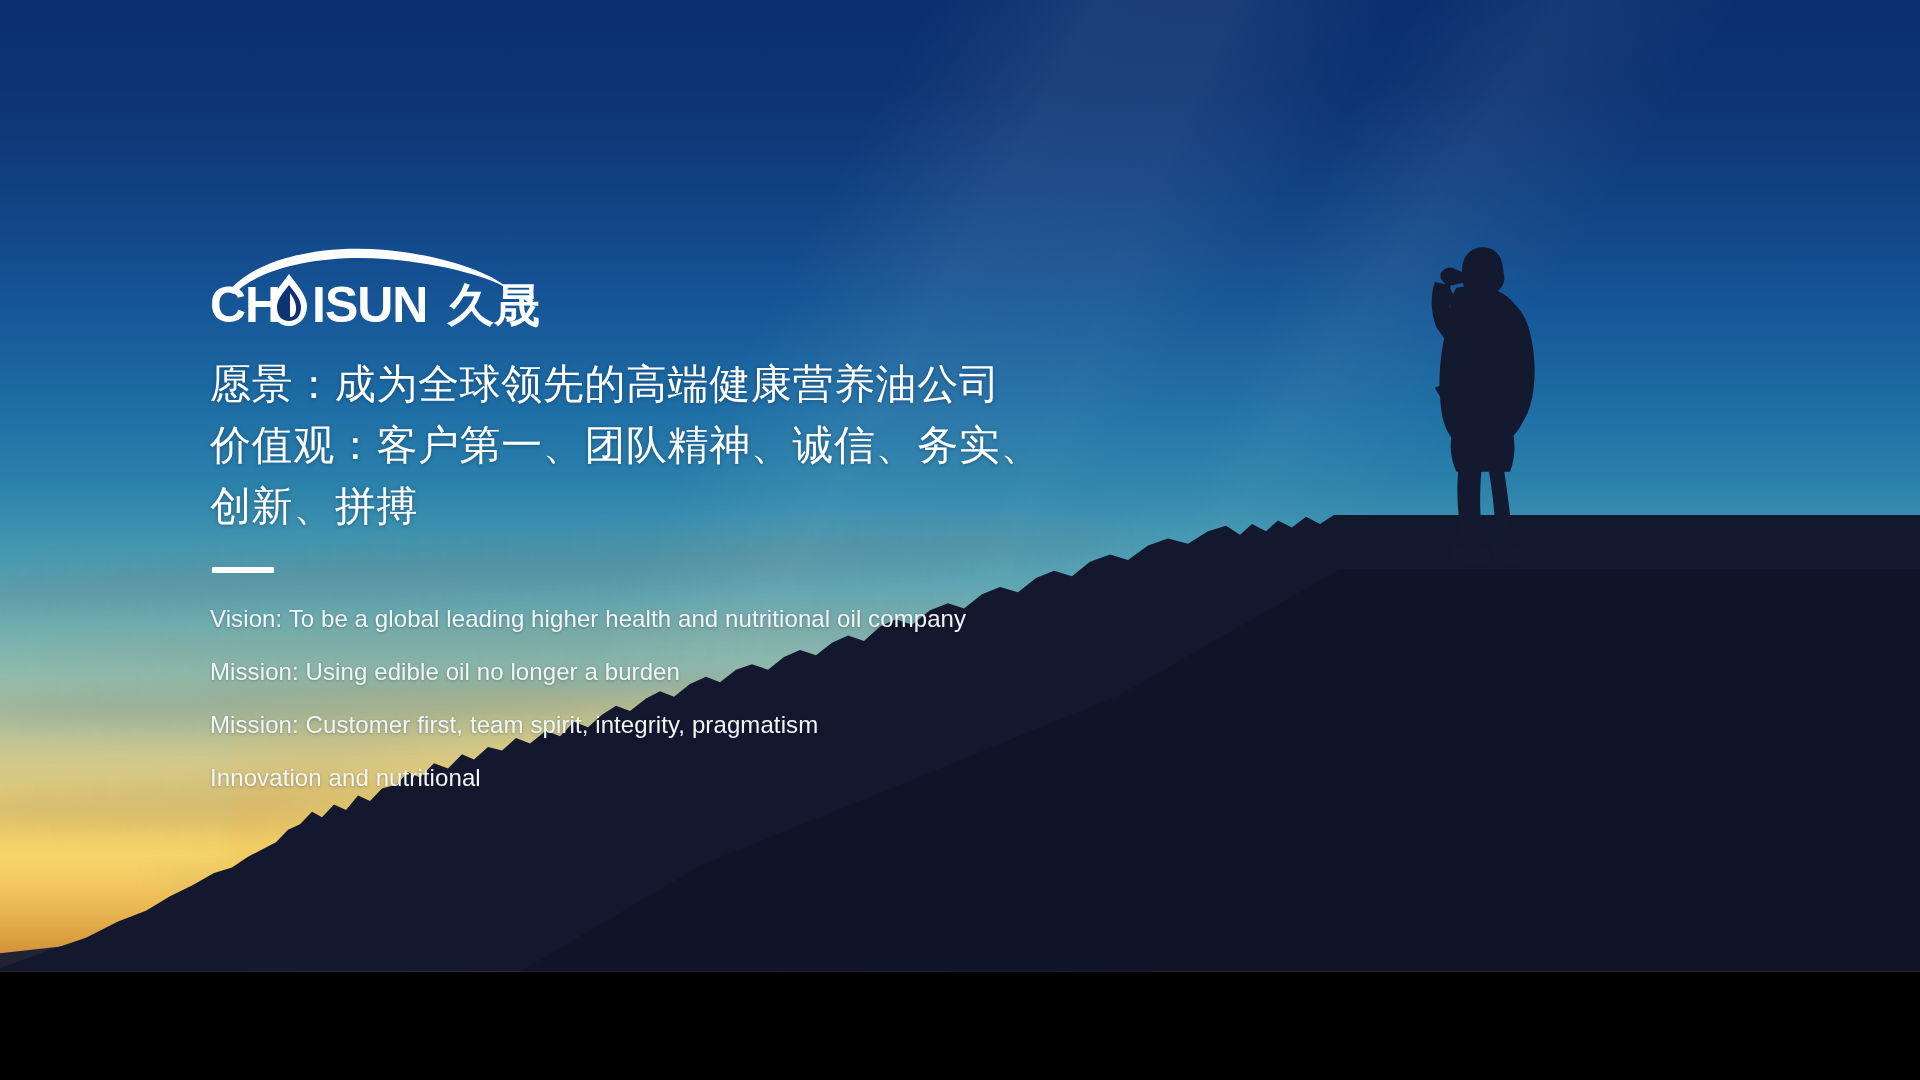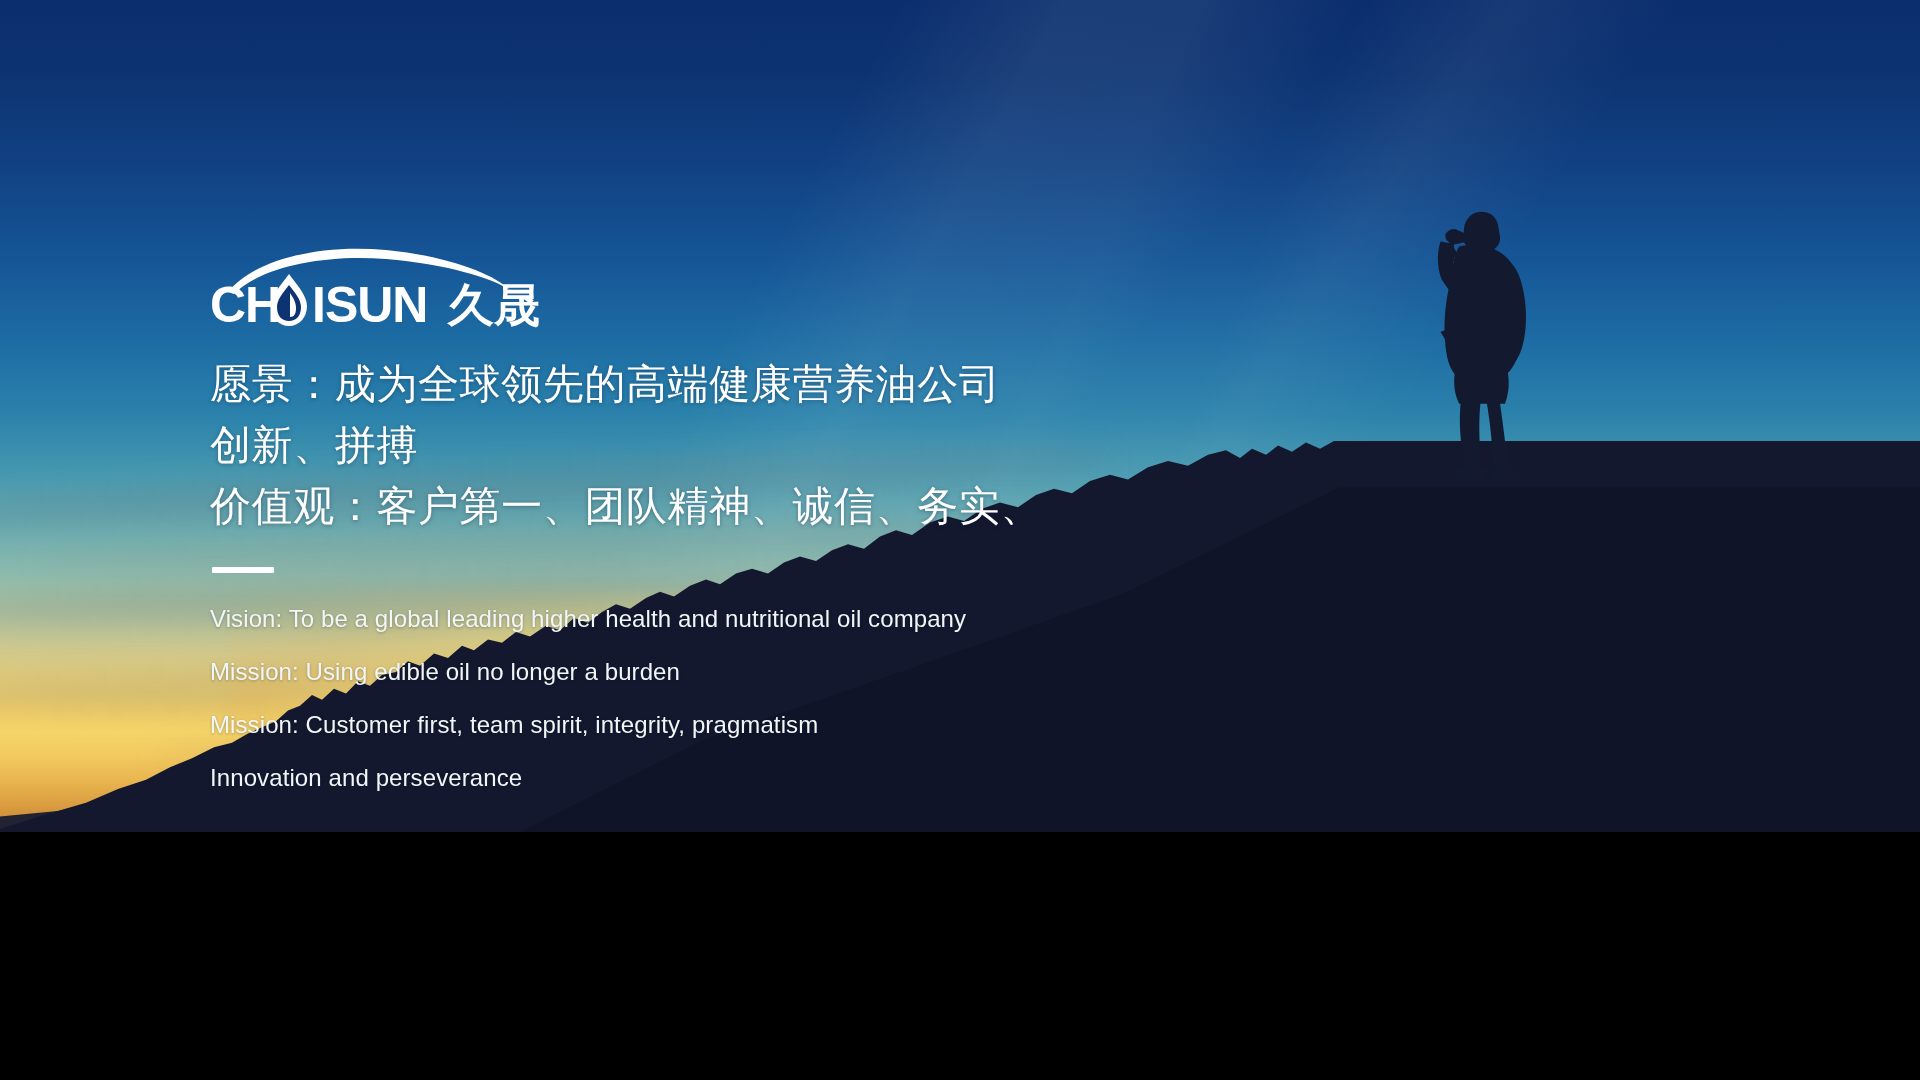--- a/index.html
+++ b/index.html
@@ -4,21 +4,21 @@
 <title>CHOISUN</title>
 <style>
   html,body{margin:0;padding:0;background:#000;}
   body{
     font-family:"Liberation Sans","DejaVu Sans",sans-serif;
     -webkit-font-smoothing:antialiased;
   }
   #stage{
     position:relative;
     width:1920px;
-    height:832px;
+    height:972px;
     overflow:hidden;
     background:#1d4ed8;
   }
 
   
   .bg-layer{position:absolute;inset:0;}
 
   
   .sky{
     background:linear-gradient(to bottom,
@@ -251,27 +251,27 @@
         </g>
 
         <g fill="#ffffff" font-family="'DejaVu Sans', sans-serif" font-size="46" font-weight="bold">
           <text x="238" y="73">久晟</text>
         </g>
       </svg>
     </div>
 
     <div class="cn-block">
       <div>愿景：成为全球领先的高端健康营养油公司</div>
+      <div>价值观：客户第一、团队精神、诚信、务实、</div>
       <div>创新、拼搏</div>
-      <div>价值观：客户第一、团队精神、诚信、务实、</div>
     </div>
 
     <div class="divider"></div>
 
     <div class="en-block">
       <div>Vision: To be a global leading higher health and nutritional oil company</div>
       <div>Mission: Using edible oil no longer a burden</div>
       <div>Mission: Customer first, team spirit, integrity, pragmatism</div>
-      <div>Innovation and perseverance</div>
+      <div>Innovation and nutritional</div>
     </div>
 
   </div>
 </div>
 
 </body></html>

